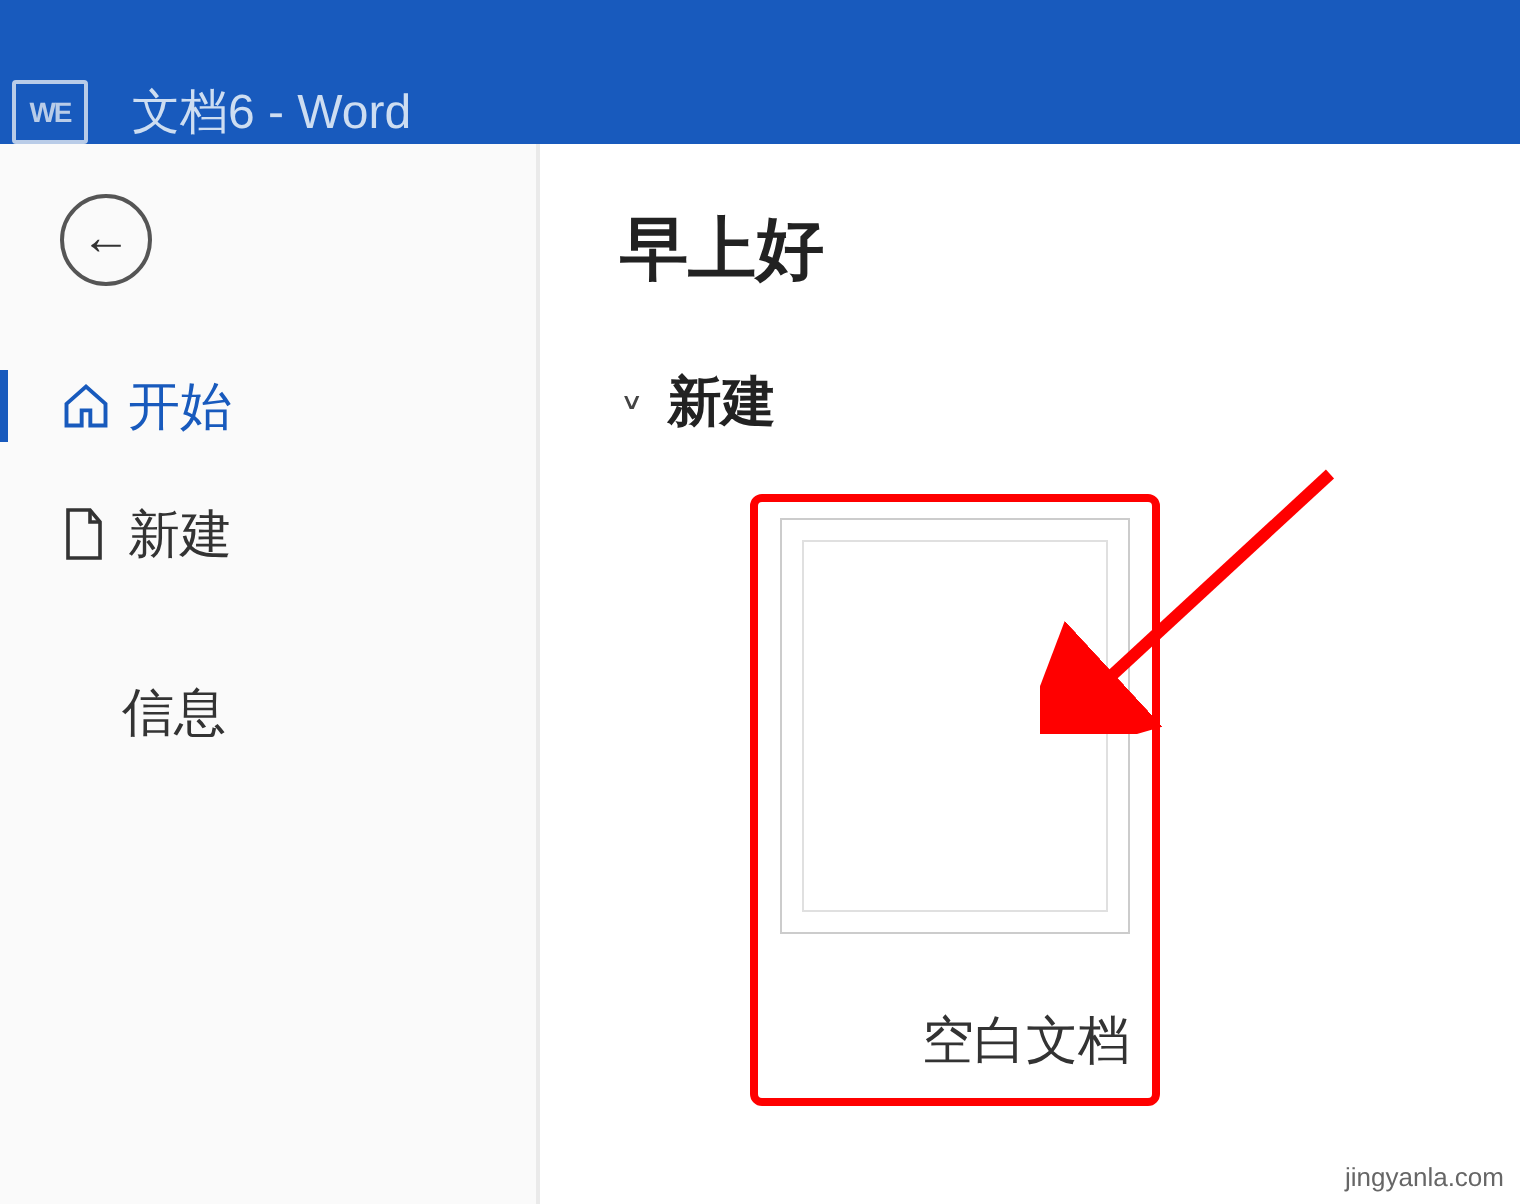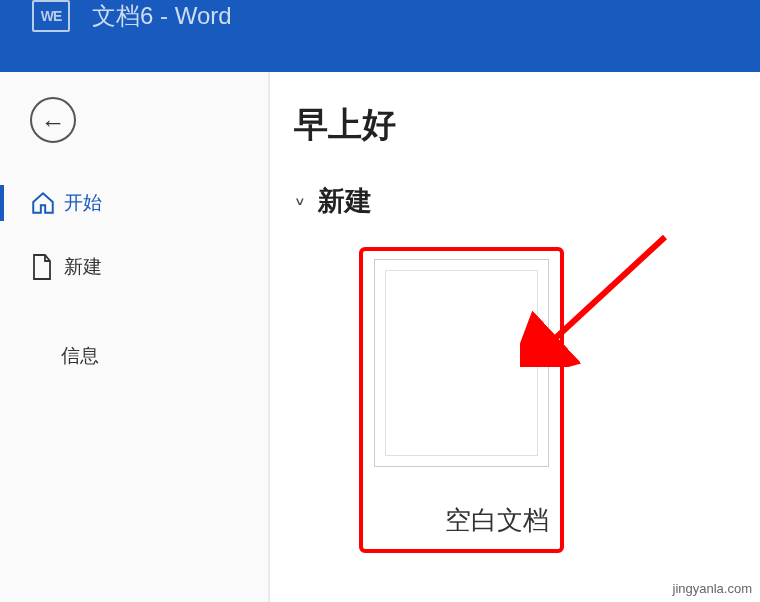--- a/index.html
+++ b/index.html
@@ -12,22 +12,22 @@
       width: 760px;
       height: 602px;
       overflow: hidden;
       background: #fff;
       position: relative;
     }
     .titlebar {
       background: #185abd;
       height: 72px;
       display: flex;
-      align-items: flex-start;
-      padding-left: 32px;
+      align-items: flex-end;
+      padding-left: 6px;
       color: #b9cce8;
     }
     .titlebar-icon {
       width: 38px;
       height: 32px;
       border: 2px solid #b9cce8;
       border-radius: 2px;
       display: flex;
       align-items: center;
       justify-content: center;
@@ -89,38 +89,38 @@
     .sidebar-item.active {
       color: #185abd;
     }
     .sidebar-icon {
       width: 34px;
       display: flex;
       align-items: center;
       justify-content: flex-start;
     }
     .sidebar-label {
-      font-size: 19px;
+      font-size: 26px;
       color: #333;
       text-align: right;
     }
     .sidebar-item.active .sidebar-label {
       color: #185abd;
     }
     .sidebar-divider {
       height: 1px;
       background: transparent;
       margin: 12px 0 12px 0;
     }
     .sidebar-secondary .sidebar-item {
       padding-left: 61px;
     }
     .main {
       flex: 1;
-      padding: 30px 24px;
+      padding: 30px 40px;
       position: relative;
     }
     .greeting {
       font-size: 34px;
       font-weight: bold;
       color: #222;
       margin-bottom: 35px;
     }
     .section-header {
       display: flex;

